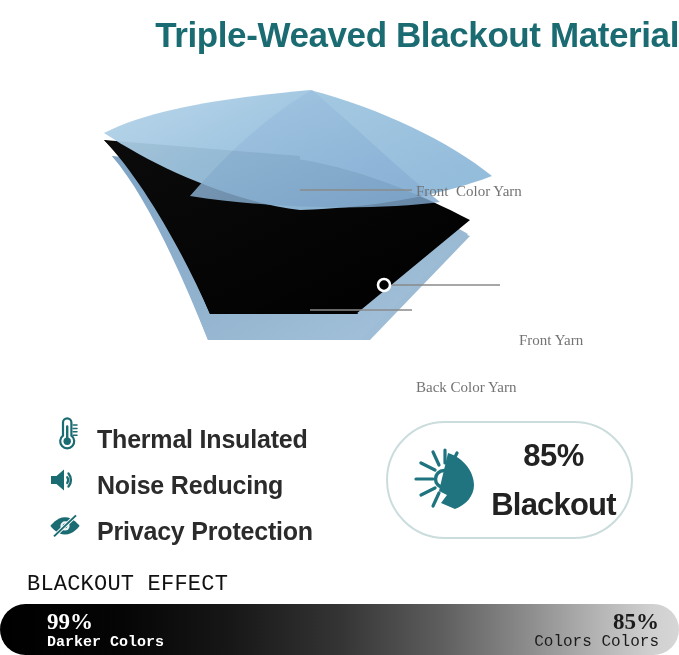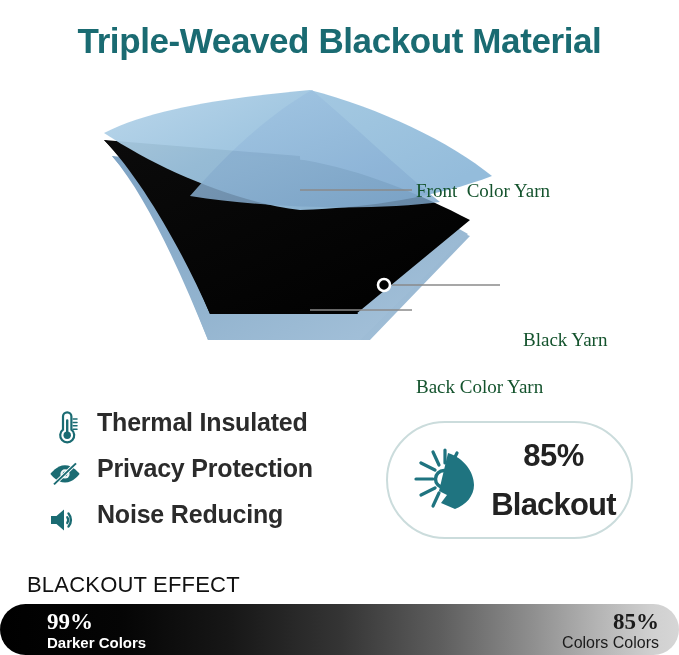--- a/index.html
+++ b/index.html
@@ -15,63 +15,63 @@
     font-family: "Liberation Sans", sans-serif;
     -webkit-font-smoothing: antialiased;
   }
 
   
   #title {
     position: absolute;
     left: 0;
     top: 0;
     width: 679px;
-    text-align: center;
+    text-align: right;
     font-family: "Liberation Sans", sans-serif;
     font-weight: bold;
     font-size: 35px;
     letter-spacing: -0.4px;
     color: #1a6b72;
     line-height: 44px;
-    padding-top: 19px;
+    padding-top: 13px;
     white-space: nowrap;
   }
 
   
   #diagram {
     position: absolute;
     left: 0;
     top: 78px;
     width: 679px;
     height: 275px;
   }
   #diagram svg { display: block; }
 
   .leader-label {
     position: absolute;
     font-family: "Liberation Serif", serif;
-    font-size: 19px;
-    color: #14532d;
+    font-size: 15px;
+    color: #737373;
     line-height: 24px;
     white-space: pre;
   }
   #label-front { left: 416px; top: 101px; }
   #label-high  { left: 504px; top: 178px; }
   #label-back  { left: 416px; top: 297px; }
 
   
   #features {
     position: absolute;
     left: 45px;
     top: 408px;
     width: 320px;
   }
   .feature-row {
     display: flex;
-    align-items: flex-start;
+    align-items: flex-end;
     height: 46px;
   }
   .feature-icon {
     width: 40px;
     height: 40px;
     flex: 0 0 40px;
     display: flex;
     align-items: center;
     justify-content: center;
     color: #1a6b72;
@@ -126,21 +126,21 @@
     letter-spacing: -0.8px;
     display: block;
     margin-top: 18px;
   }
 
   
   #effect-title {
     position: absolute;
     left: 27px;
     top: 572px;
-    font-family: Liberation Sans, sans-serif;
+    font-family: Liberation Mono, monospace;
     font-size: 22px;
     color: #111111;
     letter-spacing: 0.2px;
     white-space: nowrap;
   }
   #effect-bar {
     position: absolute;
     left: 0px;
     top: 604px;
     width: 679px;
@@ -167,21 +167,21 @@
   #bar-right { right: 20px; text-align: right; }
   .bar-pct {
     display: block;
     font-family: "Liberation Serif", serif;
     font-weight: bold;
     font-size: 23px;
     line-height: 25px;
   }
   .bar-sub {
     display: block;
-    font-family: Liberation Sans, sans-serif;
+    font-family: Liberation Mono, monospace;
     font-weight: bold;
     font-size: 15px;
     line-height: 17px;
   }
   #bar-left .bar-pct, #bar-left .bar-sub { color: #ffffff; }
   #bar-right .bar-pct { color: #1b1b1b; font-weight: bold; }
   #bar-right .bar-sub { color: #1b1b1b; font-weight: normal; font-size: 16px; }
 </style>
 </head>
 <body>
@@ -239,21 +239,21 @@
     <line x1="300" y1="232" x2="412" y2="232" stroke="#8a8a8a" stroke-width="0"></line>
     <line x1="296" y1="232" x2="412" y2="232" stroke="#8a8a8a" stroke-width="0"></line>
     <line x1="300" y1="232" x2="412" y2="232" stroke="#8a8a8a" stroke-width="0"></line>
     <line x1="296" y1="232" x2="412" y2="232" stroke="#8a8a8a" stroke-width="0"></line>
     <line x1="310" y1="232" x2="412" y2="232" stroke="#8a8a8a" stroke-width="1.6"></line>
   </svg>
 
   <div class="leader-label" id="label-front">Front  Color Yarn</div>
   <div class="leader-label" id="label-high">
     <br>
-    <span>Black Yarn</span>
+    <span>Front Yarn</span>
   </div>
   <div class="leader-label" id="label-back">Back Color Yarn</div>
 </div>
 
 <div id="features">
 
   <div class="feature-row">
     <span class="feature-icon">
       <svg width="30" height="34" viewBox="0 0 30 34" xmlns="http://www.w3.org/2000/svg">
         <path d="M13 5.5a4.2 4.2 0 0 1 8.4 0v13.2a7 7 0 1 1-8.4 0z" fill="none" stroke="#1a6b72" stroke-width="2.2"></path>
@@ -265,40 +265,40 @@
           <line x1="23.2" y1="14.8" x2="27" y2="14.8"></line>
           <line x1="23.2" y1="18.2" x2="27" y2="18.2"></line>
         </g>
       </svg>
     </span>
     <span class="feature-label">Thermal Insulated</span>
   </div>
 
   <div class="feature-row">
     <span class="feature-icon">
+      <svg width="34" height="30" viewBox="0 0 34 30" xmlns="http://www.w3.org/2000/svg">
+        <path d="M3 11h5.5L16 4.5v21L8.5 19H3z" fill="#1a6b72"></path>
+        <path d="M20.5 8.5a10 10 0 0 1 0 13" fill="none" stroke="#1a6b72" stroke-width="2.4" stroke-linecap="round"></path>
+        <path d="M19.2 12.2a5 5 0 0 1 0 5.8" fill="none" stroke="#1a6b72" stroke-width="2.2" stroke-linecap="round"></path>
+      </svg>
+    </span>
+    <span class="feature-label">Noise Reducing</span>
+  </div>
+
+  <div class="feature-row">
+    <span class="feature-icon">
       <svg width="36" height="26" viewBox="0 0 36 26" xmlns="http://www.w3.org/2000/svg">
         <path d="M18 4.2C9.8 4.2 3.4 12.9 3.4 12.9S9.8 21.6 18 21.6s14.6-8.7 14.6-8.7S26.2 4.2 18 4.2z" fill="#1a6b72"></path>
         <circle cx="18" cy="12.9" r="4.6" fill="#ffffff" opacity="0.92"></circle>
         <circle cx="18" cy="12.9" r="2.4" fill="#1a6b72"></circle>
         <line x1="7" y1="23.4" x2="29" y2="2.4" stroke="#ffffff" stroke-width="3.6"></line>
         <line x1="7" y1="23.4" x2="29" y2="2.4" stroke="#1a6b72" stroke-width="2"></line>
       </svg>
     </span>
     <span class="feature-label">Privacy Protection</span>
-  </div>
-
-  <div class="feature-row">
-    <span class="feature-icon">
-      <svg width="34" height="30" viewBox="0 0 34 30" xmlns="http://www.w3.org/2000/svg">
-        <path d="M3 11h5.5L16 4.5v21L8.5 19H3z" fill="#1a6b72"></path>
-        <path d="M20.5 8.5a10 10 0 0 1 0 13" fill="none" stroke="#1a6b72" stroke-width="2.4" stroke-linecap="round"></path>
-        <path d="M19.2 12.2a5 5 0 0 1 0 5.8" fill="none" stroke="#1a6b72" stroke-width="2.2" stroke-linecap="round"></path>
-      </svg>
-    </span>
-    <span class="feature-label">Noise Reducing</span>
   </div>
 
 </div>
 
 <div id="pill">
   <span id="pill-icon">
     <svg width="78" height="78" viewBox="0 0 78 78" xmlns="http://www.w3.org/2000/svg">
       <g stroke="#1f7480" stroke-width="3.2" stroke-linecap="round">
         <line x1="27" y1="38" x2="10" y2="38"></line>
         <line x1="29" y1="29" x2="15" y2="22"></line>

